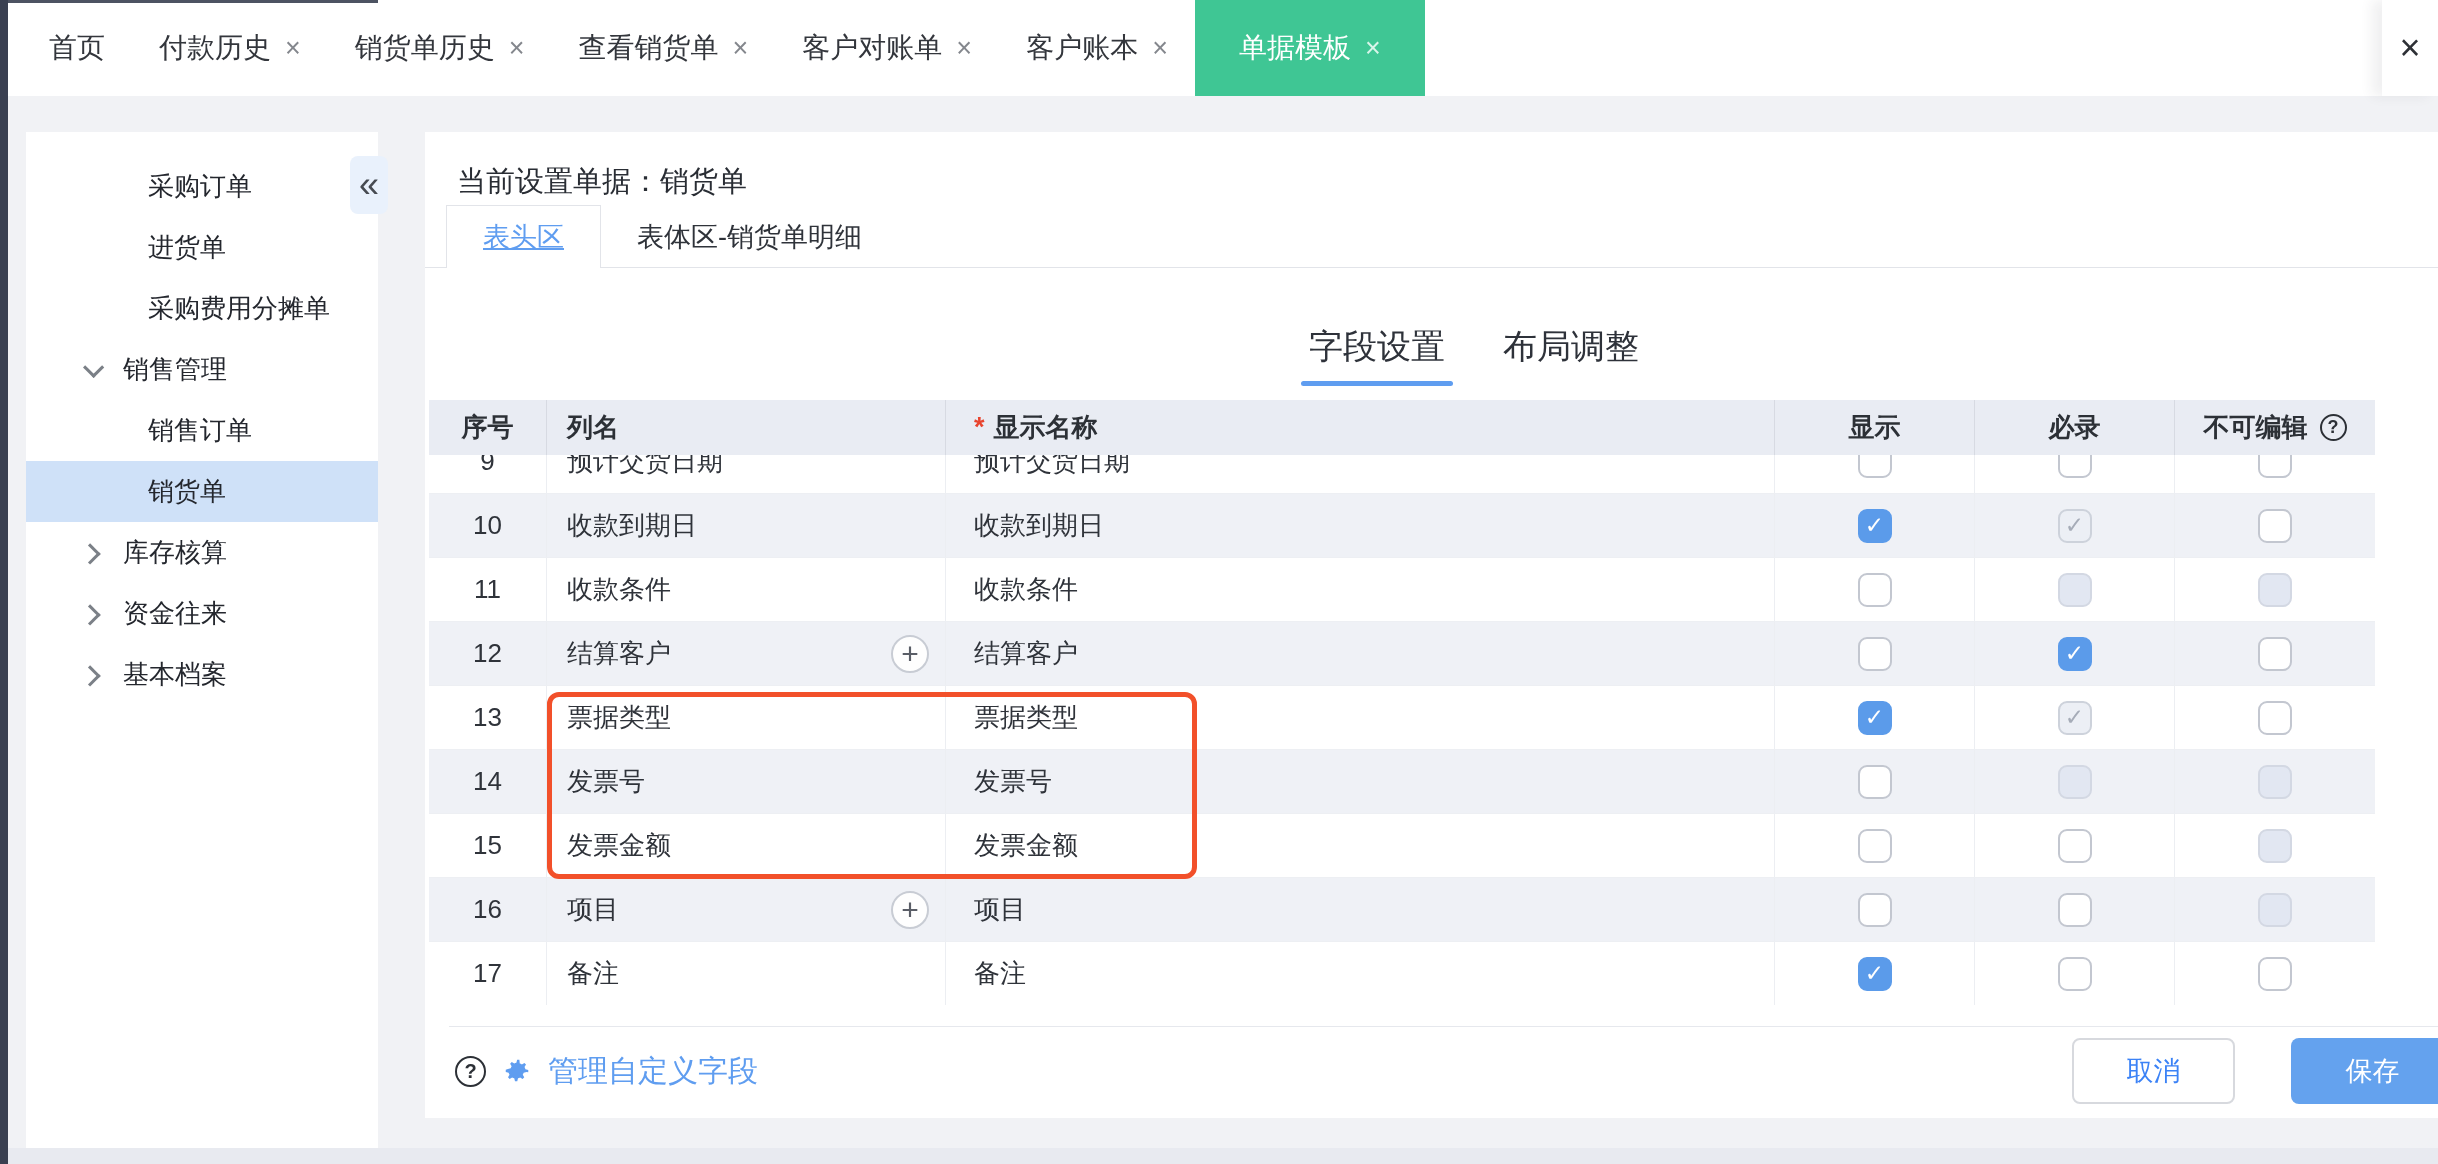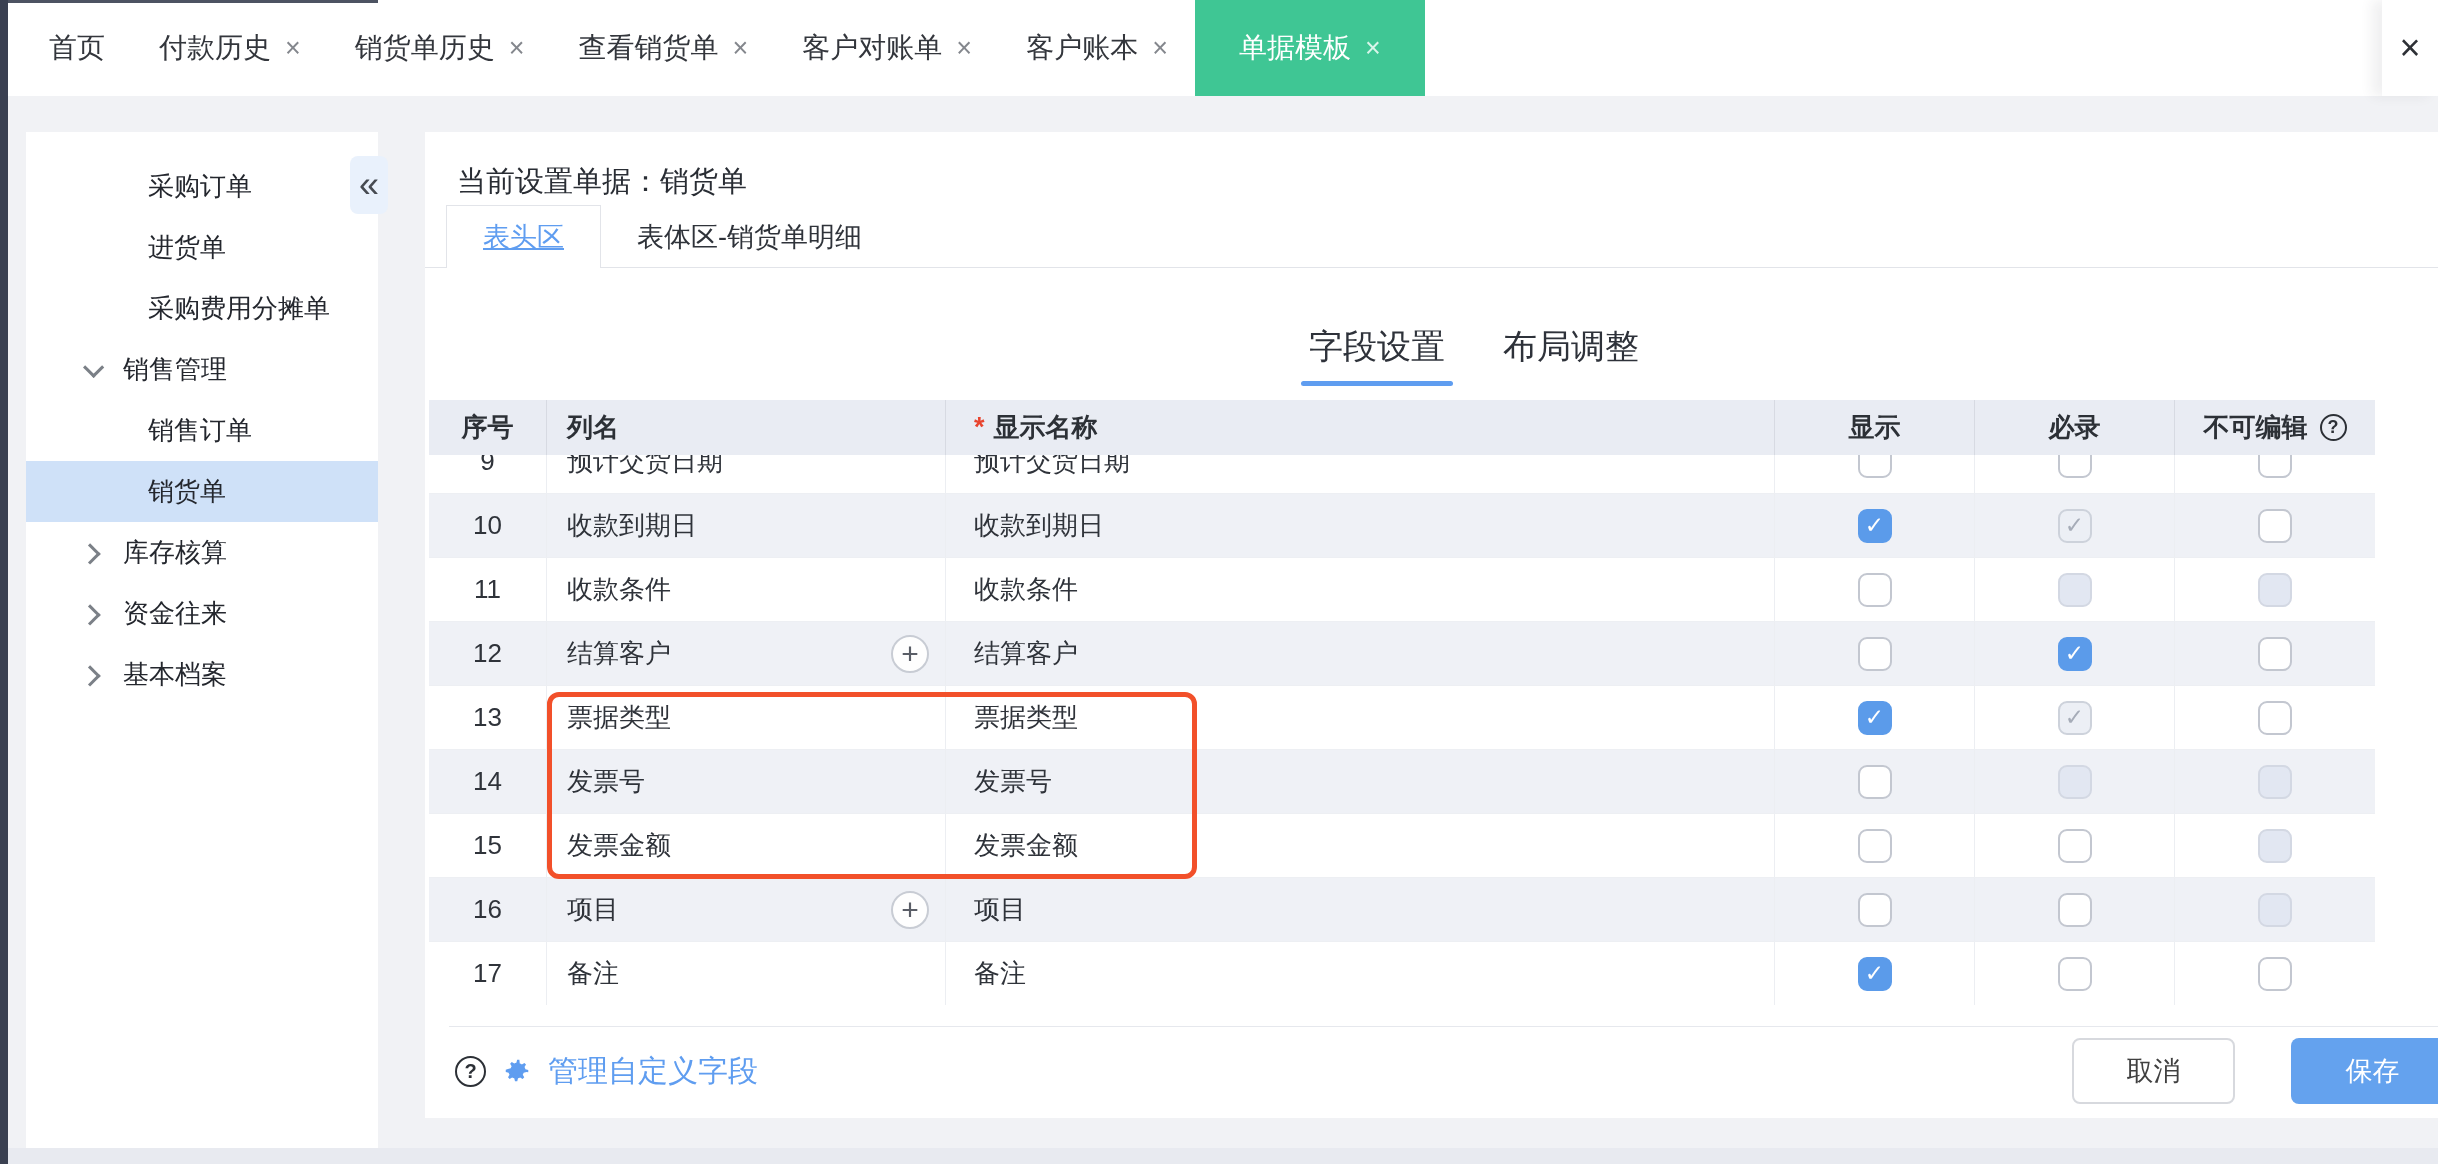--- a/index.html
+++ b/index.html
@@ -78,21 +78,21 @@
 
   .vscroll { position:absolute; right:4px; top:600px; width:17px; height:268px; background:#a9abad; border-radius:9px; cursor:pointer; }
 
   
   .foot-line { position:absolute; left:24px; right:26px; top:894px; height:1px; background:#e6e8ed; }
   .footer-left { position:absolute; left:30px; top:906px; height:66px; display:flex; align-items:center; gap:16px; }
   .foot-help { width:31px; height:31px; border:2.5px solid #2c3036; border-radius:50%; display:flex; align-items:center; justify-content:center; font-size:20px; font-weight:700; color:#2c3036; cursor:pointer; }
   .manage-link { font-size:30px; color:var(--accent-blue); cursor:pointer; }
   .footer-right { position:absolute; right:61px; top:906px; display:flex; gap:56px; }
   .btn { width:163px; height:66px; border-radius:8px; font-size:27px; display:flex; align-items:center; justify-content:center; cursor:pointer; }
-  .btn.cancel { border:2px solid #d7d9de; background:#fff; color:#404040; }
+  .btn.cancel { border:2px solid #d7d9de; background:#fff; color:#3b82f6; }
   .btn.save { background:var(--save-blue); color:#fff; }
 </style>
 </head>
 <body>
 
 <div class="left-strip"></div>
 <div class="top-line"></div>
 <div class="bottom-band"></div>
 
 <div class="tabbar" id="tabbar">

